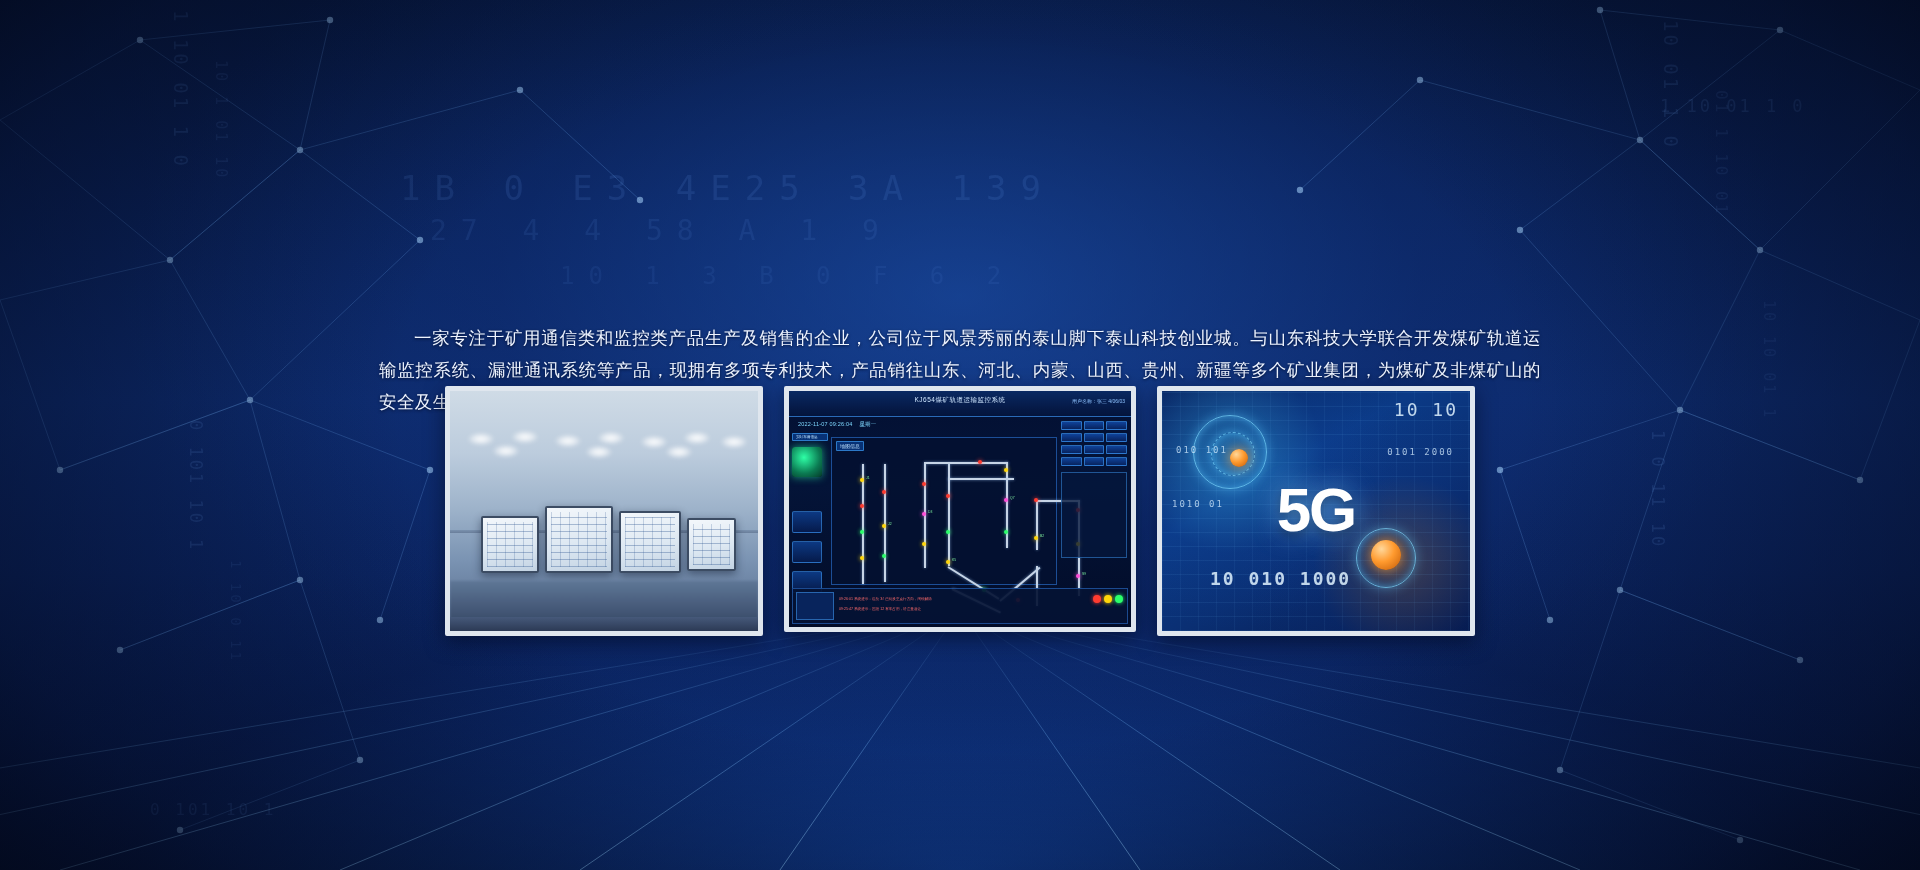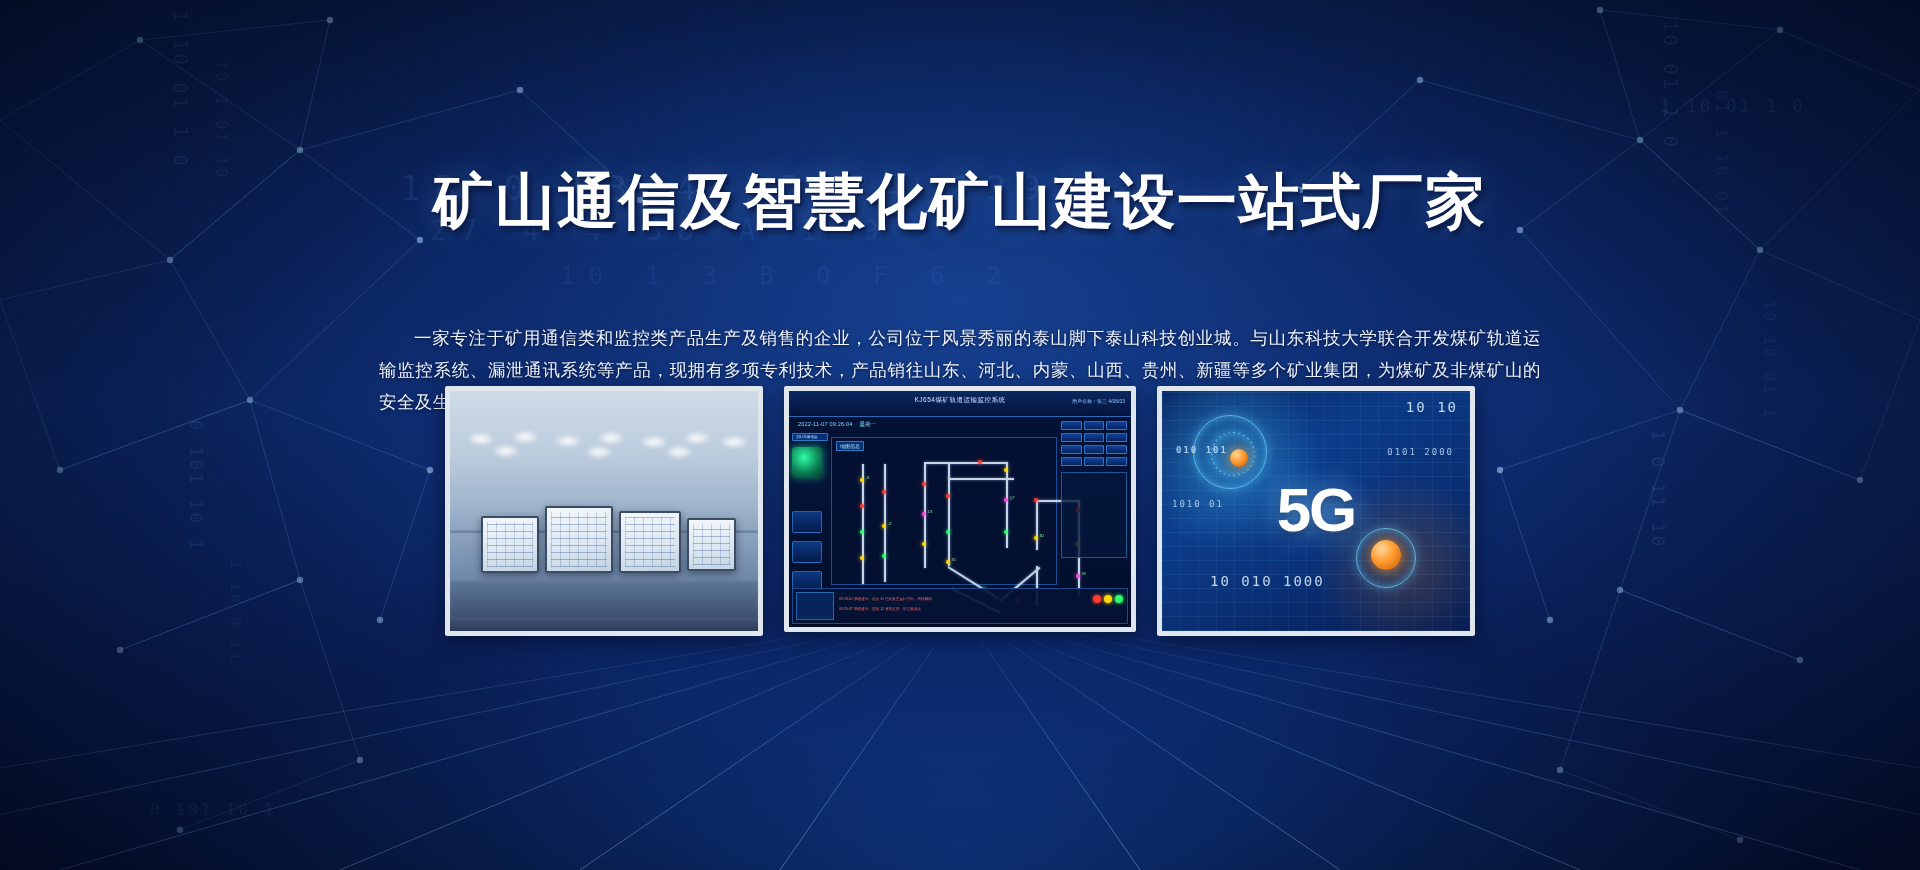--- a/index.html
+++ b/index.html
@@ -234,21 +234,21 @@
   .hex-badge {
     position: absolute; width: 30px; height: 30px; border-radius: 50%;
     background: radial-gradient(circle at 35% 30%, #ffd79a 0%, #ff9a2e 45%, #c25a06 100%);
     box-shadow: 0 0 14px rgba(255,160,50,0.85);
   }
   .bin-text {
     position: absolute;
     font-family: "DejaVu Sans Mono", "Liberation Mono", monospace;
     font-size: 9px; color: rgba(215,238,255,0.75); letter-spacing: 2px; white-space: nowrap;
   }
-  .bin-text.big { font-size: 14px; color: rgba(225,243,255,0.85); }
+  .bin-text.big { font-size: 18px; color: rgba(225,243,255,0.85); }
 </style>
 </head>
 <body>
 
 <div id="stage">
 
   <svg id="mesh" viewBox="0 0 1920 870" preserveAspectRatio="none">
     <g stroke="rgba(120,180,255,0.22)" stroke-width="1" fill="none">
       <path d="M0,120 L140,40 L300,150 L170,260 Z"></path>
       <path d="M140,40 L330,20 L300,150"></path>
@@ -345,21 +345,20 @@
   <div class="digit-col" style="left:150px; top:800px; font-size:16px;">0 101 10 1</div>
 
   <div class="codestrip" style="left:400px; top:168px; font-size:34px;">1B 0 E3 4E25 3A 139</div>
   <div class="codestrip" style="left:430px; top:214px; font-size:28px; opacity:.8;">27 4 4 58 A 1 9</div>
   <div class="codestrip" style="left:560px; top:262px; font-size:24px; opacity:.65;">10 1 3 B 0 F 6 2</div>
 
   <div id="vignette"></div>
 
   <div id="content">
 
-    <h1 id="title">矿山通信及智慧化矿山建设一站式厂家</h1>
 
     <p id="paragraph">一家专注于矿用通信类和监控类产品生产及销售的企业，公司位于风景秀丽的泰山脚下泰山科技创业城。与山东科技大学联合开发煤矿轨道运输监控系统、漏泄通讯系统等产品，现拥有多项专利技术，产品销往山东、河北、内蒙、山西、贵州、新疆等多个矿业集团，为煤矿及非煤矿山的安全及生产作出贡献。</p>
 
     <div id="thumbs">
 
       <div class="thumb wide">
         <div class="shot">
           <div class="room"></div>
           <div class="room-lights">
             <i style="left:6%;  top:10%;"></i>
@@ -502,22 +501,22 @@
           <div class="hud-ring" style="left:10%; top:10%; width:74px; height:74px;"></div>
           <div class="hud-ring" style="left:16%; top:17%; width:44px; height:44px; border-style:dashed;"></div>
           <div class="hex-badge" style="left:22%; top:24%; width:18px; height:18px;"></div>
 
           <div class="hud-ring" style="left:63%; top:57%; width:60px; height:60px;"></div>
           <div class="hex-badge" style="left:68%; top:62%; width:30px; height:30px;"></div>
 
           <div class="gtext">5G</div>
 
           <div class="bin-text big" style="right:12px; top:8px;">10  10</div>
-          <div class="bin-text" style="left:14px; top:54px;font-weight:bold;">010 101</div>
+          <div class="bin-text" style="left:14px; top:54px;">010 101</div>
           <div class="bin-text" style="right:16px; top:56px;">0101 2000</div>
-          <div class="bin-text big" style="left:48px; bottom:42px;">10 010  1000</div>
+          <div class="bin-text big" style="left:48px; bottom:42px;font-weight:bold;">10 010  1000</div>
           <div class="bin-text" style="left:10px; top:108px;">1010  01</div>
         </div>
       </div>
 
     </div>
   </div>
 </div>
 
 </body></html>

